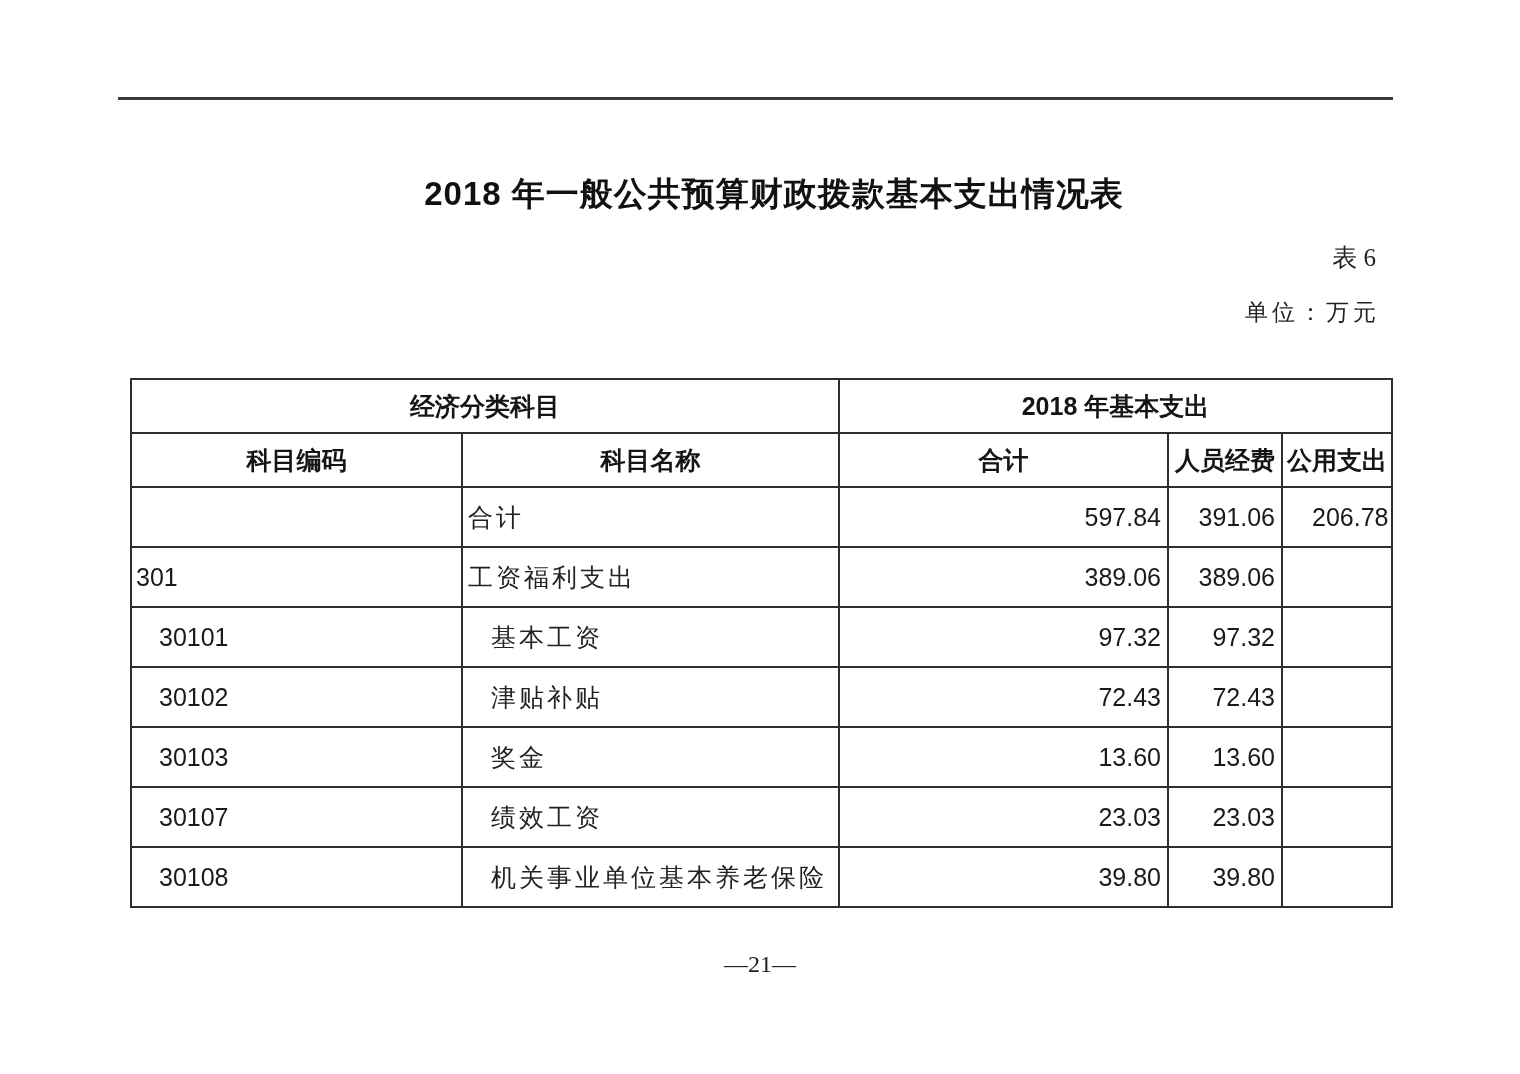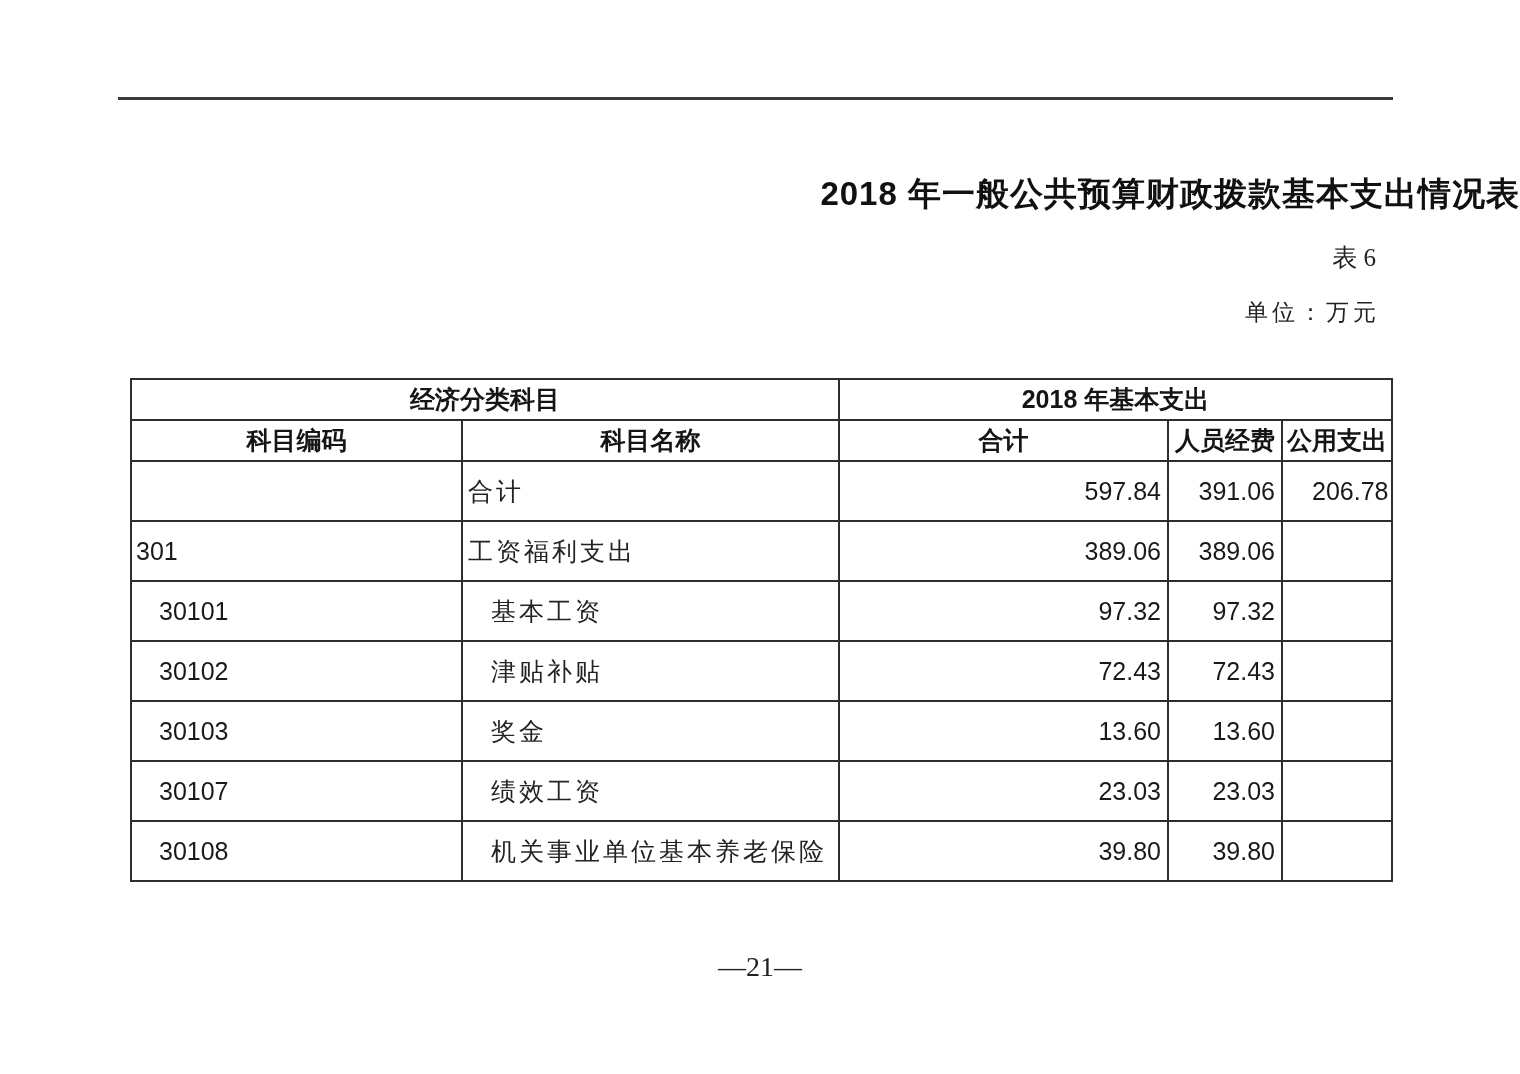--- a/index.html
+++ b/index.html
@@ -17,21 +17,21 @@
     top: 97px;
     width: 1275px;
     height: 3px;
     background: #3b3b3b;
   }
   .doc-title {
     position: absolute;
     left: 0;
     top: 172px;
     width: 100%;
-    text-align: right;
+    text-align: center;
     font-size: 33px;
     font-weight: bold;
     letter-spacing: 1px;
     color: #111111;
     font-family: "Liberation Sans", sans-serif;
     padding-left: 28px;
   }
   .table-label {
     position: absolute;
     right: 144px;
@@ -56,21 +56,21 @@
     width: 1261px;
     border-collapse: collapse;
     table-layout: fixed;
   }
   .budget-table th, .budget-table td {
     border: 2px solid #2e2e2e;
     overflow: hidden;
     white-space: nowrap;
     vertical-align: middle;
   }
-  .budget-table thead tr { height: 41px; }
+  .budget-table thead tr { height: 54px; }
   .budget-table tbody tr { height: 60px; }
   .budget-table th {
     font-family: "Liberation Sans", sans-serif;
     font-weight: bold;
     font-size: 25px;
     text-align: center;
     color: #151515;
   }
   td.cell-code {
     font-size: 25px;
@@ -96,21 +96,21 @@
     padding-right: 6px;
     font-family: "Liberation Sans", sans-serif;
     padding-left: 29px;
   }
   .page-number {
     position: absolute;
     left: 0;
     top: 951px;
     width: 100%;
     text-align: center;
-    font-size: 28px;
+    font-size: 24px;
     font-family: "Liberation Serif", serif;
     color: #222222;
   }
 </style>
 </head>
 <body>
 
 <div class="top-rule"></div>
 
 <div class="doc-title">2018 年一般公共预算财政拨款基本支出情况表</div>

